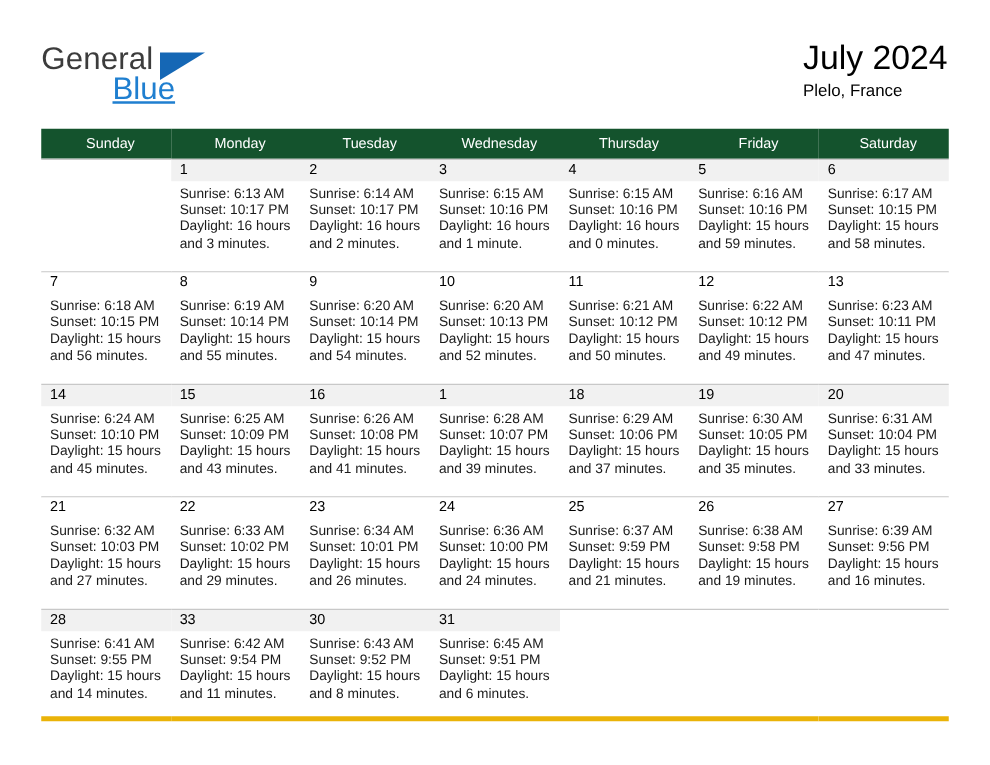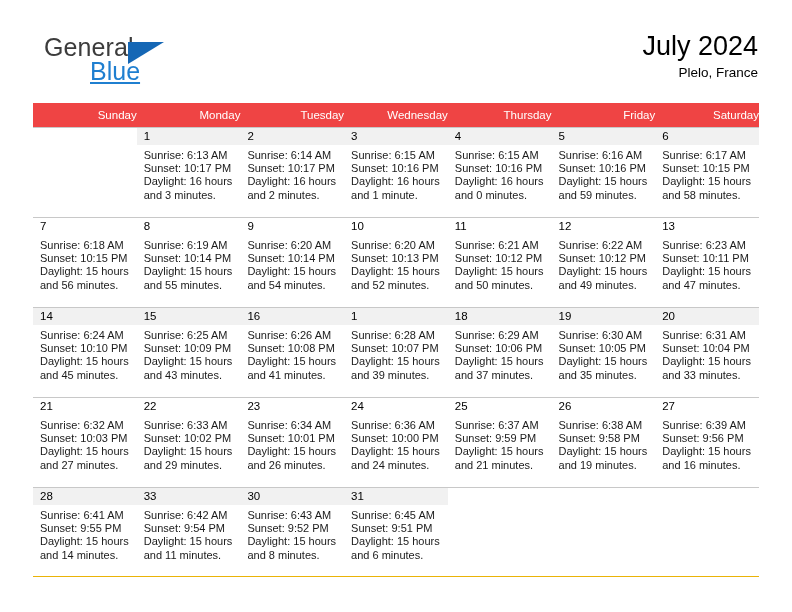--- a/index.html
+++ b/index.html
@@ -31,21 +31,21 @@
   }
   .logo {
     position: absolute;
     left: 33px;
     top: 33px;
     width: 230px;
     height: 52px;
   }
   .logo-general {
     position: absolute;
-    left: 11px;
+    left: 0;
     top: 0;
     font-size: 25px;
     letter-spacing: 0.1px;
     color: #3c3c3c;
     font-family: "Liberation Sans", sans-serif;
   }
   .logo-triangle {
     position: absolute;
     left: 95px;
     top: 9px;
@@ -60,21 +60,21 @@
     top: 24px;
     font-size: 25px;
     color: #1f7fd0;
     font-family: "Liberation Sans", sans-serif;
     text-decoration: underline;
   }
   .title-block {
     position: absolute;
     right: 34px;
     top: 30px;
-    text-align: right;
+    text-align: left;
   }
   .title {
     font-size: 27px;
     color: #000000;
     line-height: 32px;
     white-space: nowrap;
   }
   .subtitle {
     font-size: 13.5px;
     color: #000000;
@@ -86,25 +86,25 @@
   
   .calendar {
     position: absolute;
     left: 33px;
     top: 103px;
     width: 726px;
     border-collapse: collapse;
     table-layout: fixed;
   }
   .calendar th {
-    background: #ef4444;
+    background: #14532d;
     color: #ffffff;
     font-size: 11.5px;
     font-weight: normal;
-    text-align: right;
+    text-align: center;
     padding: 5px 0 5px 7px;
     height: 14px;
     border: none;
   }
   .calendar td {
     vertical-align: top;
     padding: 0;
     border: none;
     height: 90px;
     width: 103.71px;
@@ -141,21 +141,21 @@
   .detail div {
     white-space: nowrap;
   }
   td.empty .cell-inner {
     background: #ffffff;
   }
   td.empty .daynum-bar {
     background: transparent;
   }
   .calendar tr.lastrow td .cell-inner {
-    border-bottom: 1px solid #eab308;
+    border-bottom: 4px solid #eab308;
   }
 </style>
 </head>
 <body>
 
 <div class="page">
 
   <div class="header">
 
     <div class="logo">

